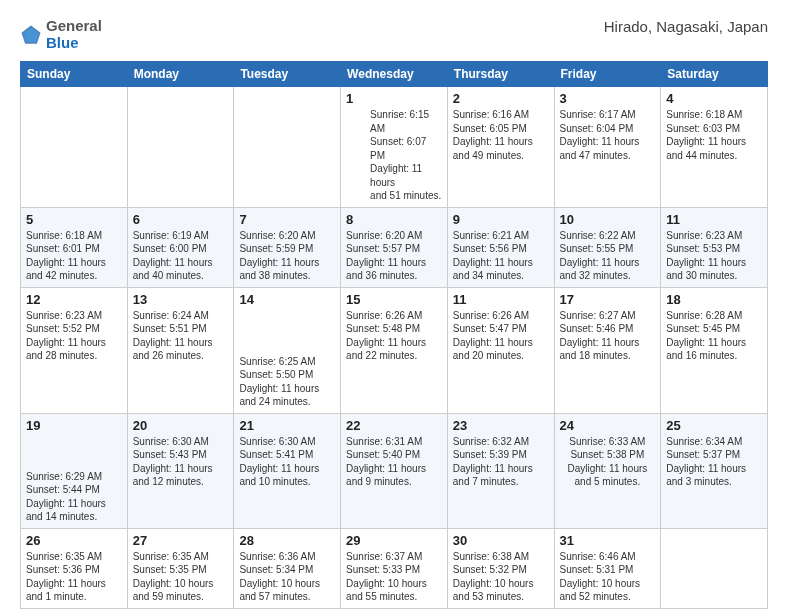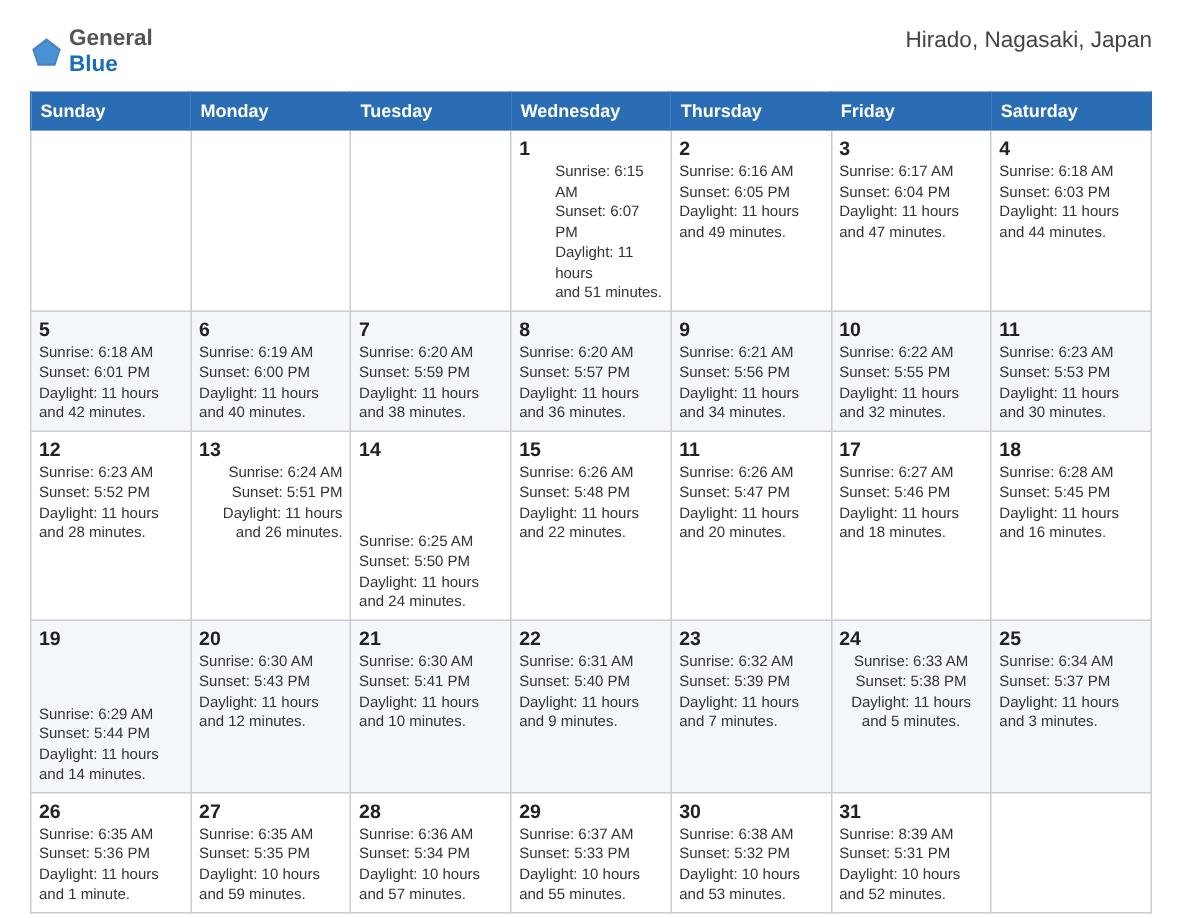--- a/index.html
+++ b/index.html
@@ -214,21 +214,21 @@
         <tr>
           <td>
             <span class="day-num">12</span>
             <div class="day-info" style="white-space: pre-line;">Sunrise: 6:23 AM
 Sunset: 5:52 PM
 Daylight: 11 hours
 and 28 minutes.</div>
           </td>
           <td>
             <span class="day-num">13</span>
-            <div class="day-info" style="white-space: pre-line; text-align: right;">Sunrise: 6:24 AM
+            <div class="day-info" style="white-space: pre-line;">Sunrise: 6:24 AM
 Sunset: 5:51 PM
 Daylight: 11 hours
 and 26 minutes.</div>
           </td>
           <td>
             <span class="day-num">14</span>
             <div class="day-info" style="white-space: pre-line; margin-top: 48px;">Sunrise: 6:25 AM
 Sunset: 5:50 PM
 Daylight: 11 hours
 and 24 minutes.</div>
@@ -344,21 +344,21 @@
           </td>
           <td>
             <span class="day-num">30</span>
             <div class="day-info" style="white-space: pre-line;">Sunrise: 6:38 AM
 Sunset: 5:32 PM
 Daylight: 10 hours
 and 53 minutes.</div>
           </td>
           <td>
             <span class="day-num">31</span>
-            <div class="day-info" style="white-space: pre-line;">Sunrise: 8:39 AM
+            <div class="day-info" style="white-space: pre-line;">Sunrise: 6:46 AM
 Sunset: 5:31 PM
 Daylight: 10 hours
 and 52 minutes.</div>
           </td>
           <td class="empty-cell"></td>
         </tr>
       </tbody>
   </table>
 </div>
 

